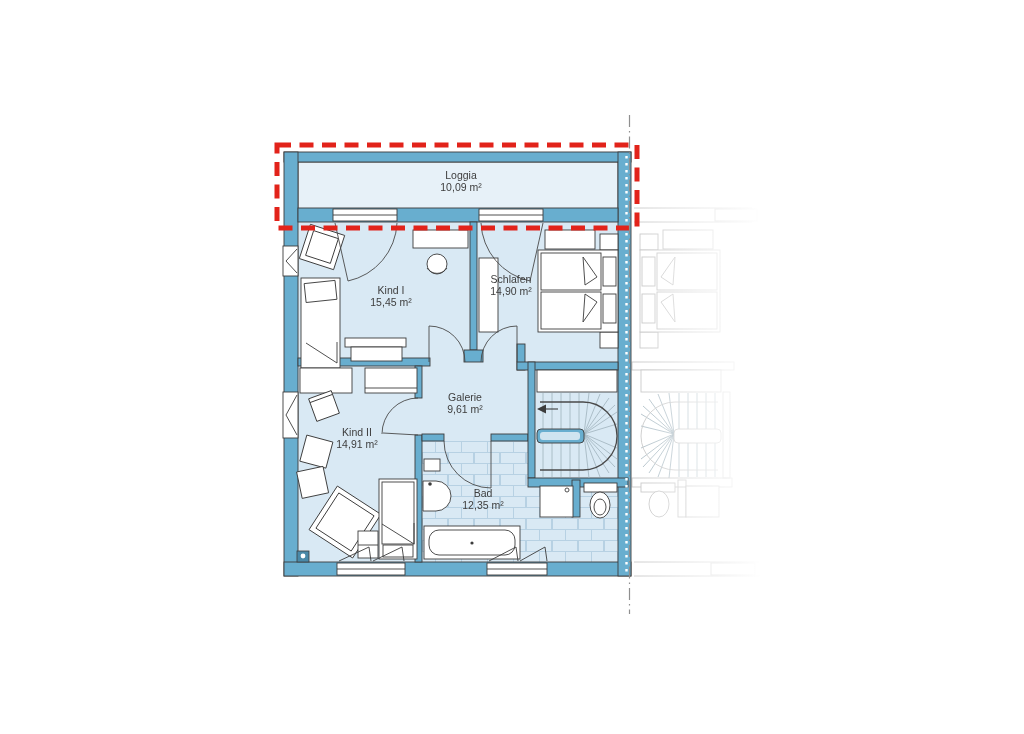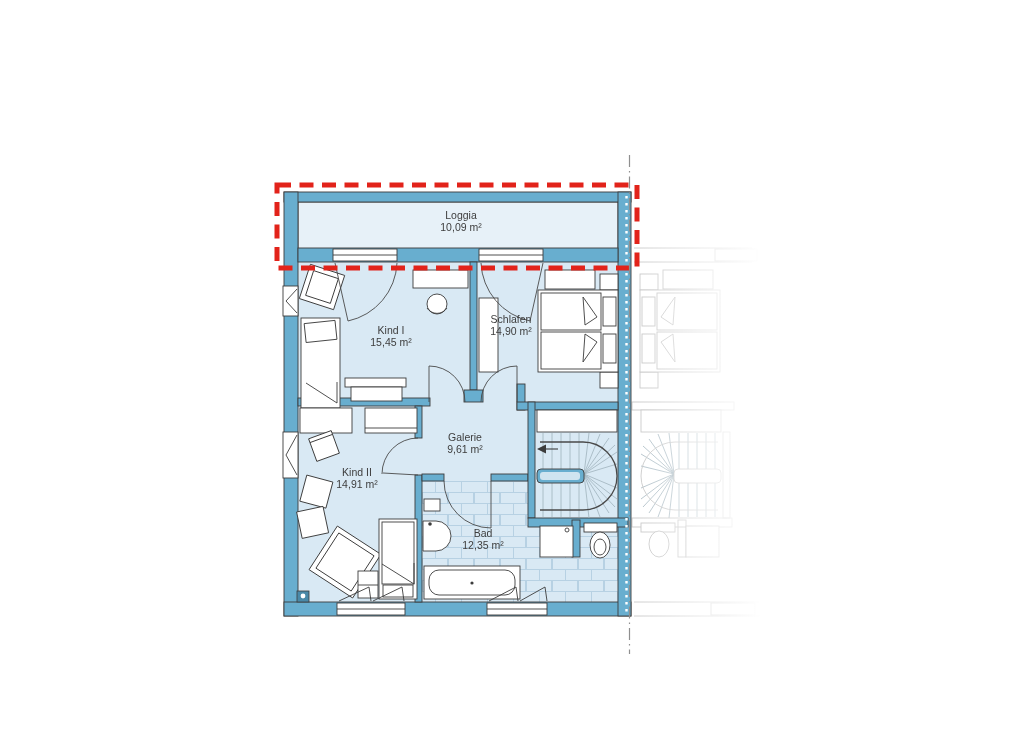--- a/index.html
+++ b/index.html
@@ -1,17 +1,17 @@
 <!DOCTYPE html>
 <html><head>
 <meta charset="utf-8">
 <style>
   html,body{margin:0;padding:0;background:#ffffff;}
   .stage{position:relative;width:1024px;height:614px;background:#ffffff;overflow:hidden;
-         font-family:"Liberation Sans",sans-serif;margin-top:40px;}
+         font-family:"Liberation Sans",sans-serif;}
   svg{display:block;}
   
   .wall{fill:#68aecf;stroke:#3c3c3c;stroke-width:0.9;}
   .floor{fill:#d9e9f4;stroke:#3c3c3c;stroke-width:0.9;}
   .loggia-floor{fill:#e7f1f8;stroke:#3c3c3c;stroke-width:0.9;}
   .furn{fill:#ffffff;stroke:#3c3c3c;stroke-width:0.9;}
   .furn-line{fill:none;stroke:#3c3c3c;stroke-width:0.9;}
   .arc{fill:none;stroke:#4a4a4a;stroke-width:0.9;}
   .tread{stroke:#9fb2bd;stroke-width:0.8;}
   .rail{fill:none;stroke:#4a4a4a;stroke-width:1.3;}

